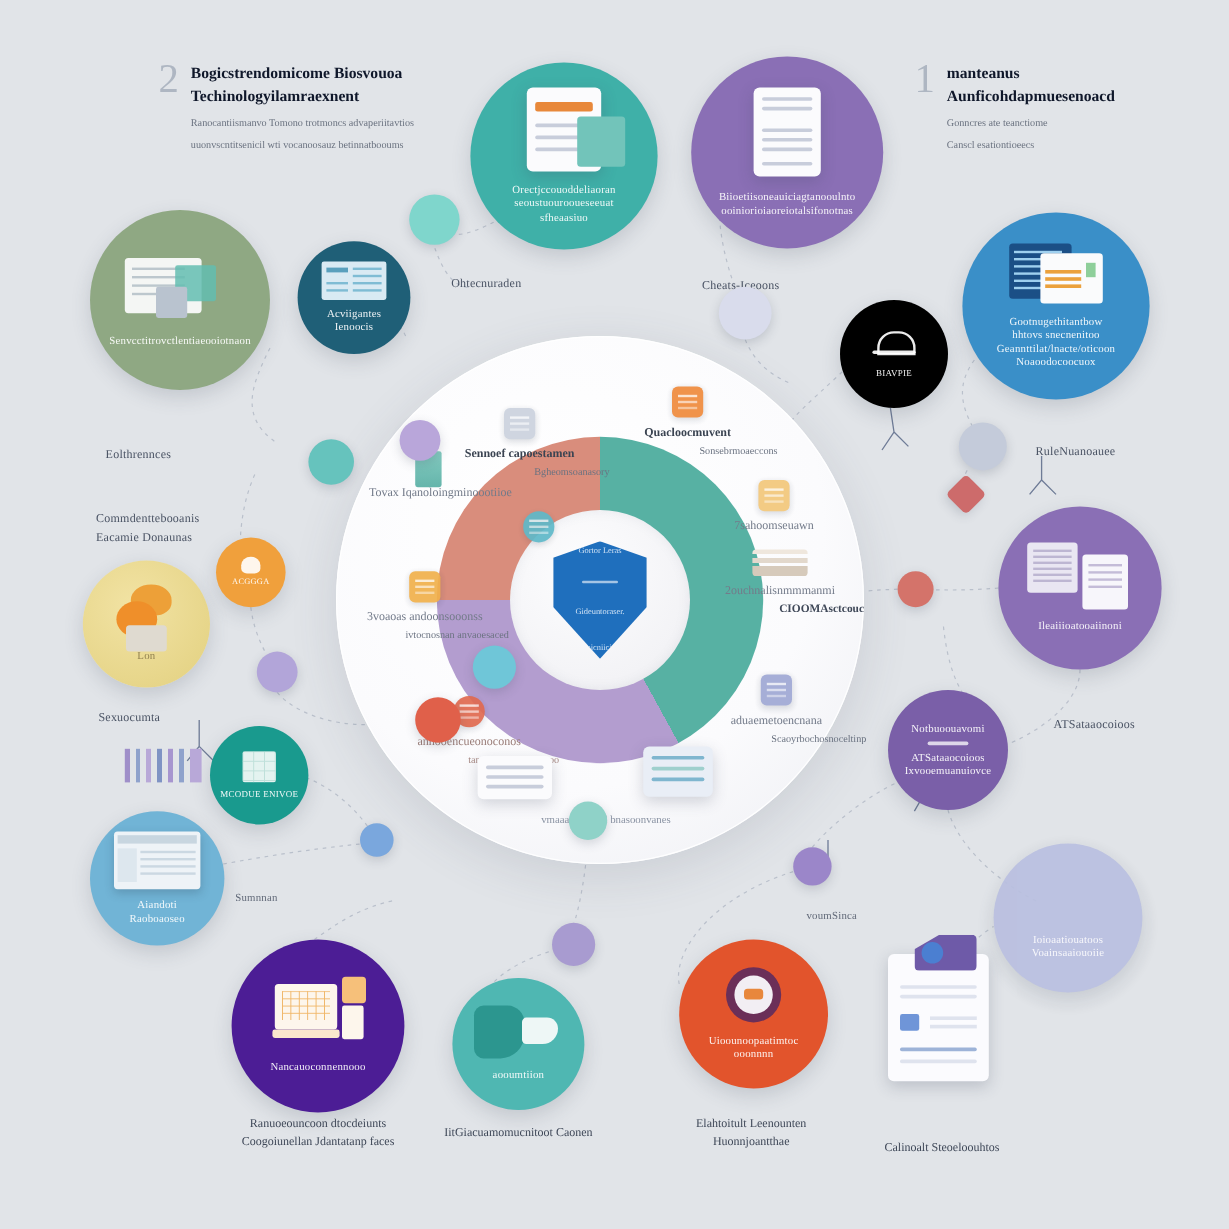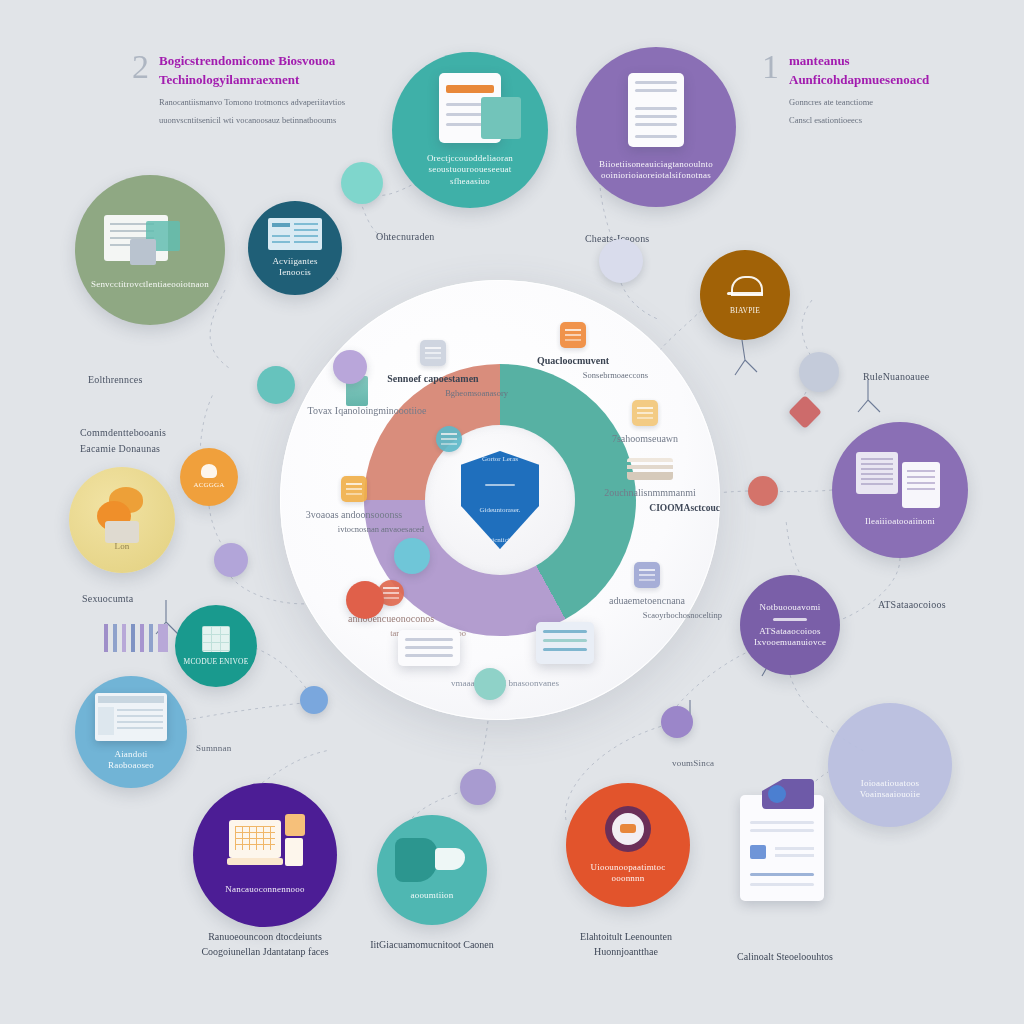--- a/index.html
+++ b/index.html
@@ -20,21 +20,21 @@
   .node.light .cap{color:#ffffff;}
   .node.dark  .cap{color:#3d4655;}
 
   .ext-label{position:absolute;color:#4a5364;font-size:10px;line-height:1.35;
         filter:blur(.55px);letter-spacing:.2px;}
   .ext-label.sm{font-size:9px;opacity:.85;}
 
   
   .hdr{position:absolute;display:flex;align-items:flex-start;gap:10px;}
   .hdr .num{font-size:34px;line-height:.9;color:#aeb6c2;font-weight:400;filter:blur(.4px);}
-  .hdr .htxt .t1{font-size:13px;color:#a21caf;line-height:1.45;filter:blur(.55px);font-weight:600;}
+  .hdr .htxt .t1{font-size:13px;color:#0f172a;line-height:1.45;filter:blur(.55px);font-weight:600;}
   .hdr .htxt .t2{font-size:8.5px;color:#69717f;line-height:1.5;margin-top:6px;filter:blur(.55px);}
 
   
   #wheel-outer{position:absolute;left:280px;top:280px;width:440px;height:440px;border-radius:50%;
      background:radial-gradient(circle at 42% 36%, #ffffff 0%, #fbfbfd 58%, #f0f1f5 88%, #e9ebf0 100%);
      box-shadow:0 10px 40px rgba(70,80,100,.14), inset 0 0 0 1px rgba(255,255,255,.9);}
   #wheel-donut{position:absolute;left:50%;top:50%;transform:translate(-50%,-50%);
      width:272px;height:272px;border-radius:50%;}
   #wheel-hole{position:absolute;left:50%;top:50%;transform:translate(-50%,-50%);
      width:150px;height:150px;border-radius:50%;
@@ -248,20 +248,33 @@
         <div class="ln" style="top:16px;"></div>
       <div class="ln" style="top:34px;"></div>
         <div class="ln" style="top:42px;"></div>
         <div class="ln" style="top:50px;"></div>
       <div class="ln" style="top:62px;"></div>
     </div>
     <div class="cap">Biioetiisoneauiciagtanooulnto</div>
     <div class="cap">ooiniorioiaoreiotalsifonotnas</div>
   </div>
 
+  <div class="node light" style="left:802px;top:177px;width:156px;height:156px;background:#3a8fc8;">
+    <div style="position:relative;width:78px;height:50px;margin-bottom:10px;">
+      <div style="position:absolute;left:0;top:0;width:52px;height:46px;background:#1b4f86;border-radius:3px;"></div>
+      <div style="position:absolute;left:4px;top:6px;width:40px;height:2px;background:#9fd0ef;box-shadow:0 6px 0 #9fd0ef,0 12px 0 #9fd0ef,0 18px 0 #9fd0ef,0 24px 0 #9fd0ef,0 30px 0 #9fd0ef;"></div>
+      <div style="position:absolute;left:26px;top:8px;width:52px;height:42px;background:#fafbfc;border-radius:3px;"></div>
+      <div style="position:absolute;left:30px;top:22px;width:30px;height:3px;background:#eba13c;box-shadow:0 6px 0 #eba13c,0 12px 0 #eba13c;"></div>
+      <div style="position:absolute;left:64px;top:16px;width:8px;height:12px;background:#8ecf9a;"></div>
+    </div>
+    <div class="cap">Gootnugethitantbow</div>
+    <div class="cap">hhtovs snecnenitoo</div>
+    <div class="cap">Geannttilat/lnacte/oticoon</div>
+    <div class="cap">Noaoodocoocuox</div>
+  </div>
 
   <div class="node light" style="left:75px;top:175px;width:150px;height:150px;background:#8fa883;">
     <div style="position:relative;width:92px;height:56px;margin-bottom:14px;">
       <div style="position:absolute;left:0;top:6px;width:64px;height:46px;background:#f4f6f4;border-radius:3px;"></div>
       <div style="position:absolute;left:6px;top:14px;width:44px;height:2px;background:#bcc7cd;box-shadow:0 7px 0 #bcc7cd,0 14px 0 #bcc7cd,0 21px 0 #bcc7cd;"></div>
       <div style="position:absolute;left:42px;top:12px;width:34px;height:30px;background:#63bdb0;border-radius:2px;opacity:.85;"></div>
       <div style="position:absolute;left:26px;top:30px;width:26px;height:26px;background:#b9c3cf;border-radius:2px;"></div>
     </div>
     <div class="cap">Senvcctitrovctlentiaeooiotnaon</div>
   </div>
@@ -350,21 +363,21 @@
     <div class="cap">Ileaiiioatooaiinoni</div>
   </div>
 
   <div class="node light" style="left:740px;top:575px;width:100px;height:100px;background:#7a5fa8;">
     <div class="cap">Notbuoouavomi</div>
     <div style="width:34px;height:3px;background:rgba(255,255,255,.75);border-radius:2px;margin:5px 0;"></div>
     <div class="cap">ATSataaocoioos</div>
     <div class="cap">Ixvooemuanuiovce</div>
   </div>
 
-  <div class="node light" style="left:700px;top:250px;width:90px;height:90px;background:#a16207;justify-content:center;">
+  <div class="node light" style="left:700px;top:250px;width:90px;height:90px;background:#000000;justify-content:center;">
     <div style="position:relative;width:40px;height:26px;margin-bottom:6px;">
       <div style="position:absolute;left:6px;top:2px;width:28px;height:16px;background:transparent;
                   border:2px solid #fff;border-radius:14px 14px 0 0;opacity:.92;"></div>
       <div style="position:absolute;left:2px;top:18px;width:36px;height:3px;background:#fff;opacity:.92;border-radius:2px;"></div>
     </div>
     <div class="cap" style="font-size:7.5px;">BIAVPIE</div>
   </div>
 
   <div class="node light" style="left:828px;top:703px;width:124px;height:124px;background:#b9bfe0;opacity:.92;">
     <div class="cap" style="margin-top:48px;">Ioioaatiouatoos</div>

